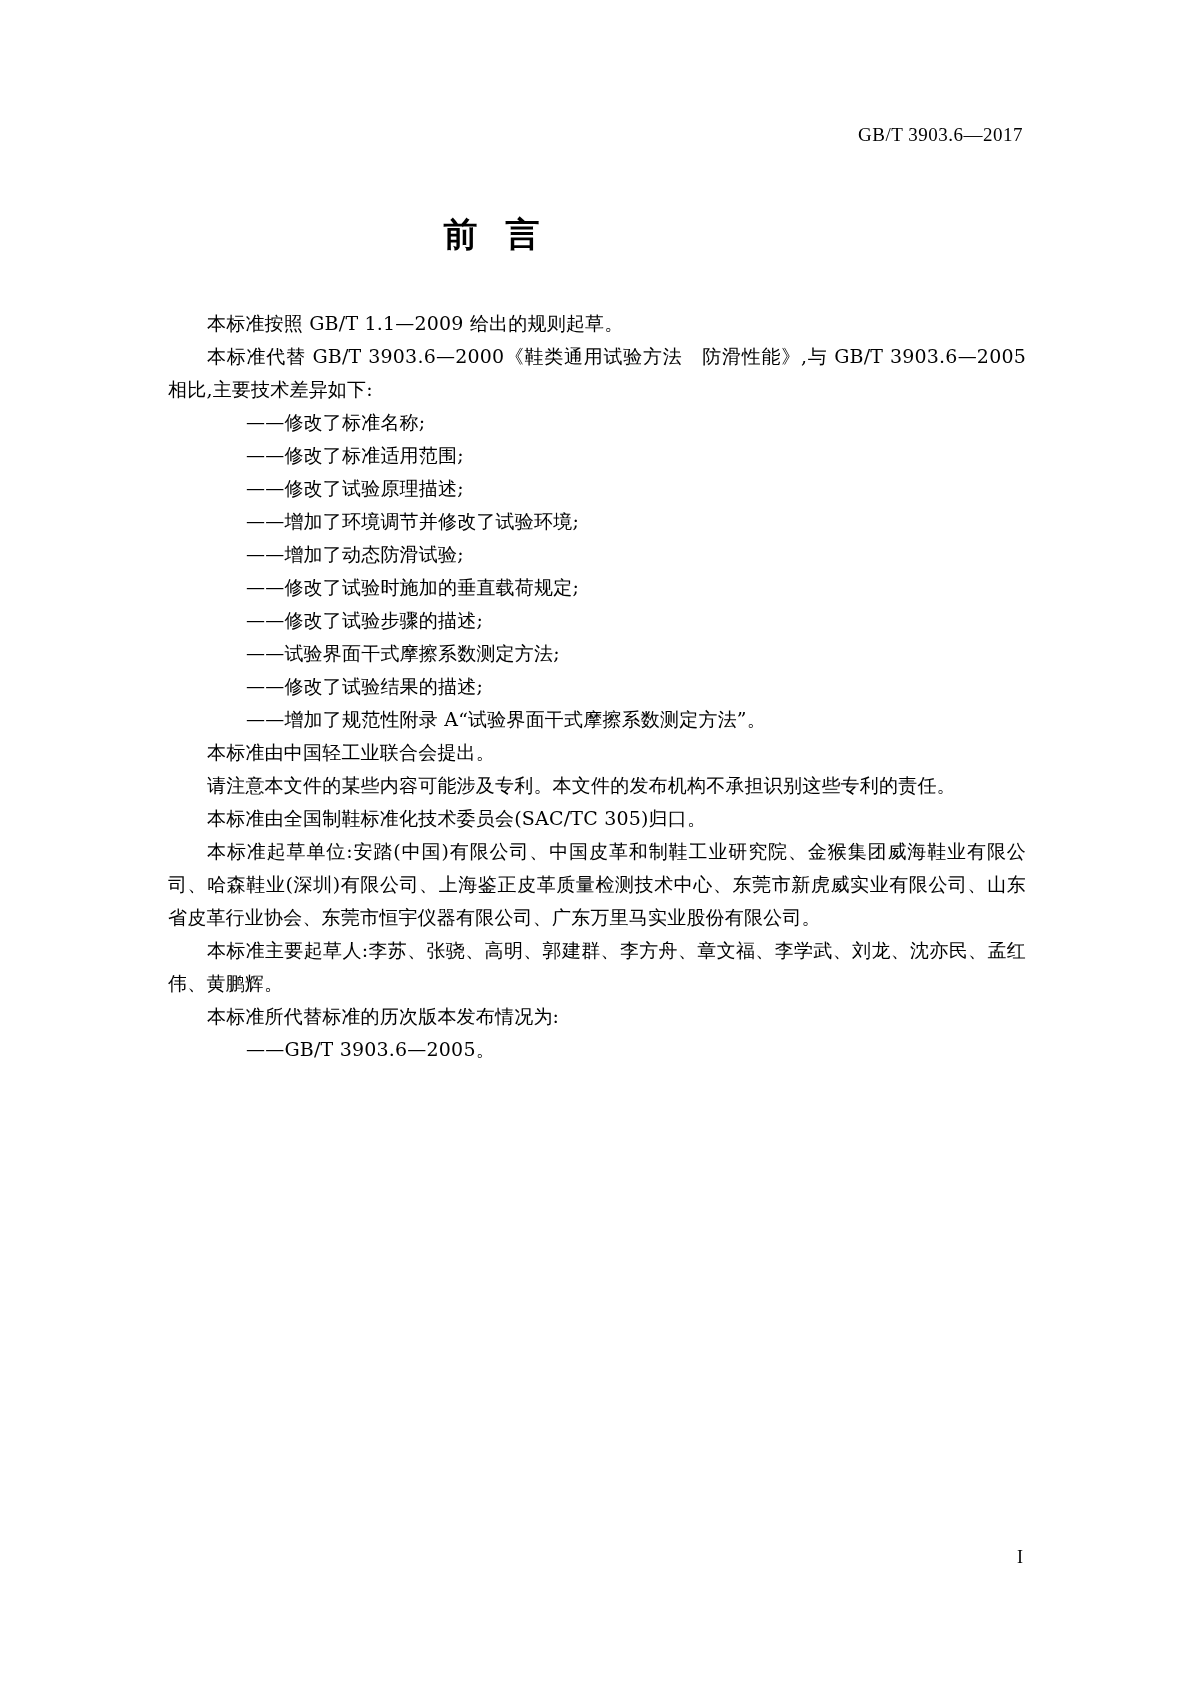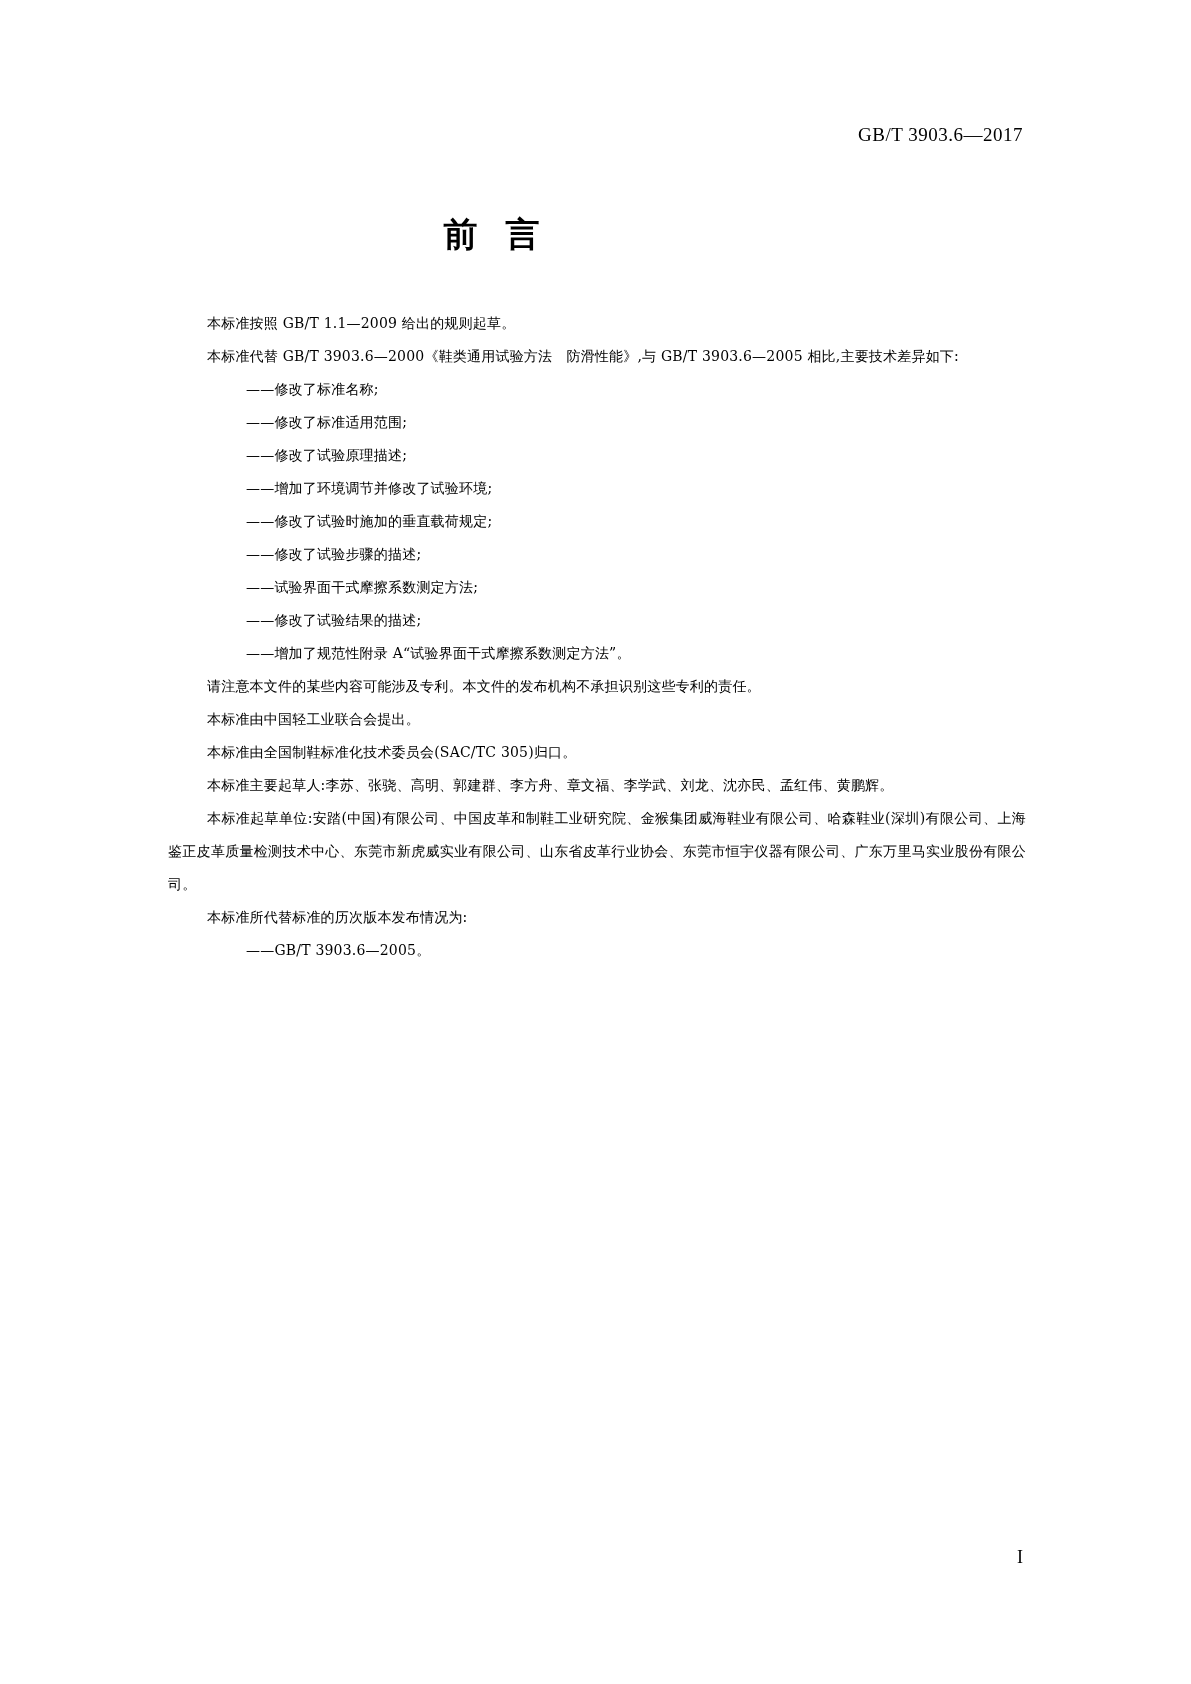--- a/index.html
+++ b/index.html
@@ -41,21 +41,21 @@
     font-family: "DejaVu Serif", "Liberation Serif", serif;
   }
   .body-area {
     position: absolute;
     top: 295px;
     left: 168px;
     width: 858px;
   }
   p {
     margin: 0;
-    font-size: 14px;
+    font-size: 19px;
     line-height: 33px;
     text-align: justify;
     text-justify: inter-ideograph;
     letter-spacing: 0.2px;
   }
   p.indent {
     text-indent: 39px;
   }
   p.dash {
     text-indent: 78px;
@@ -79,31 +79,32 @@
 
   <div class="body-area">
 
     <p class="indent">本标准按照 GB/T 1.1—2009 给出的规则起草。</p>
     <p class="indent">本标准代替 GB/T 3903.6—2000《鞋类通用试验方法　防滑性能》,与 GB/T 3903.6—2005 相比,主要技术差异如下:</p>
 
     <p class="dash">——修改了标准名称;</p>
     <p class="dash">——修改了标准适用范围;</p>
     <p class="dash">——修改了试验原理描述;</p>
     <p class="dash">——增加了环境调节并修改了试验环境;</p>
+    <p class="dash">——增加了动态防滑试验;</p>
     <p class="dash">——修改了试验时施加的垂直载荷规定;</p>
     <p class="dash">——修改了试验步骤的描述;</p>
     <p class="dash">——试验界面干式摩擦系数测定方法;</p>
     <p class="dash">——修改了试验结果的描述;</p>
     <p class="dash">——增加了规范性附录 A“试验界面干式摩擦系数测定方法”。</p>
 
+    <p class="indent">本标准由中国轻工业联合会提出。</p>
     <p class="indent">请注意本文件的某些内容可能涉及专利。本文件的发布机构不承担识别这些专利的责任。</p>
-    <p class="indent">本标准由中国轻工业联合会提出。</p>
     <p class="indent">本标准由全国制鞋标准化技术委员会(SAC/TC 305)归口。</p>
+    <p class="indent">本标准起草单位:安踏(中国)有限公司、中国皮革和制鞋工业研究院、金猴集团威海鞋业有限公司、哈森鞋业(深圳)有限公司、上海鉴正皮革质量检测技术中心、东莞市新虎威实业有限公司、山东省皮革行业协会、东莞市恒宇仪器有限公司、广东万里马实业股份有限公司。</p>
     <p class="indent">本标准主要起草人:李苏、张骁、高明、郭建群、李方舟、章文福、李学武、刘龙、沈亦民、孟红伟、黄鹏辉。</p>
-    <p class="indent">本标准起草单位:安踏(中国)有限公司、中国皮革和制鞋工业研究院、金猴集团威海鞋业有限公司、哈森鞋业(深圳)有限公司、上海鉴正皮革质量检测技术中心、东莞市新虎威实业有限公司、山东省皮革行业协会、东莞市恒宇仪器有限公司、广东万里马实业股份有限公司。</p>
     <p class="indent">本标准所代替标准的历次版本发布情况为:</p>
 
     <p class="dash">——GB/T 3903.6—2005。</p>
 
   </div>
 
   <div class="footer-page">I</div>
 
 </div>
 

